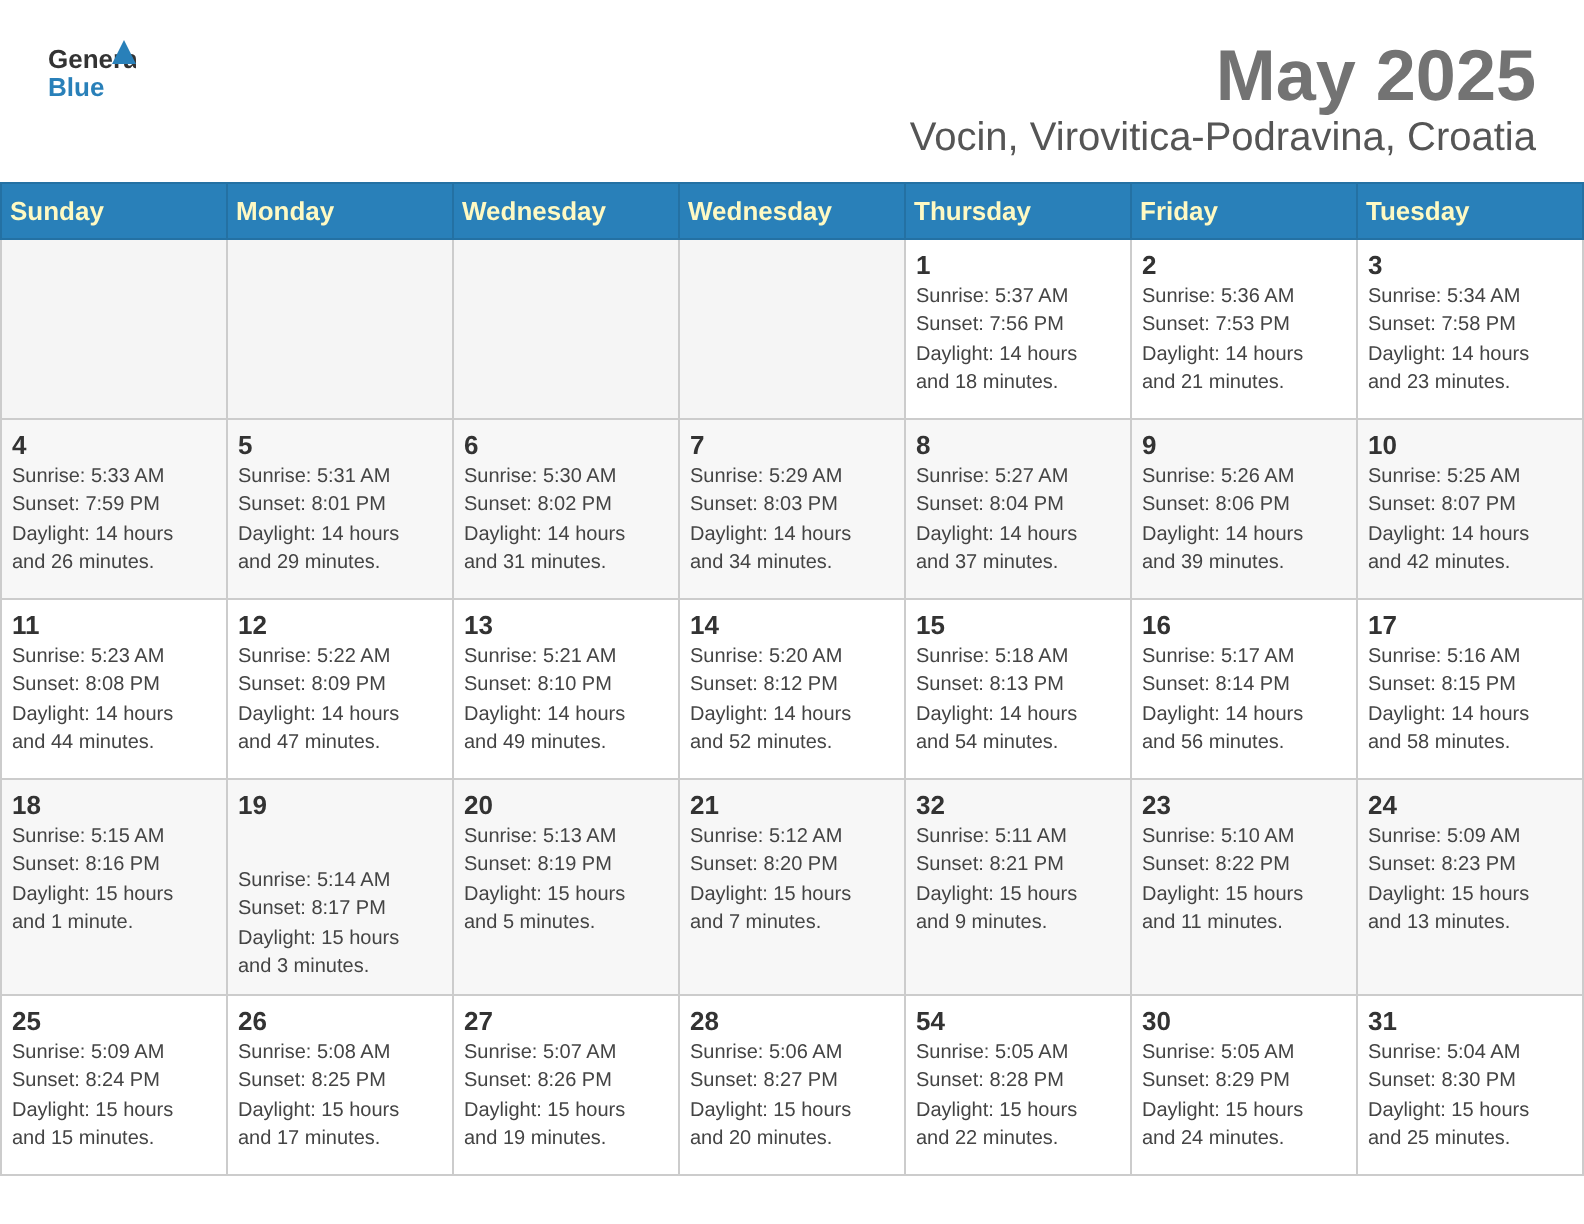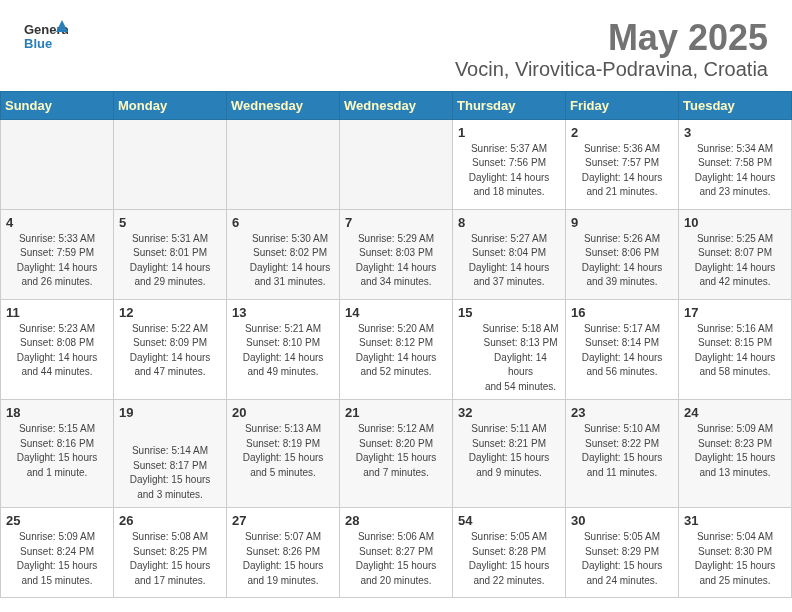--- a/index.html
+++ b/index.html
@@ -66,21 +66,20 @@
       font-size: 13px;
       font-weight: bold;
       color: #333;
       margin-bottom: 2px;
       display: block;
     }
     .day-info {
       font-size: 10px;
       color: #444;
       line-height: 1.45;
-      text-align: center;
     }
     .row-shaded td:not(.empty) {
       background: #f0f0f0;
     }
     .calendar tbody tr:nth-child(even) td:not(.empty) {
       background: #f7f7f7;
     }
   </style>
 </head>
 <body>
@@ -120,21 +119,21 @@
         <td>
           <span class="day-num">1</span>
           <div class="day-info" style="white-space: pre-line;">Sunrise: 5:37 AM
 Sunset: 7:56 PM
 Daylight: 14 hours
 and 18 minutes.</div>
         </td>
         <td>
           <span class="day-num">2</span>
           <div class="day-info" style="white-space: pre-line;">Sunrise: 5:36 AM
-Sunset: 7:57 PM
+Sunset: 7:53 PM
 Daylight: 14 hours
 and 21 minutes.</div>
         </td>
         <td>
           <span class="day-num">3</span>
           <div class="day-info" style="white-space: pre-line;">Sunrise: 5:34 AM
 Sunset: 7:58 PM
 Daylight: 14 hours
 and 23 minutes.</div>
         </td>
@@ -149,21 +148,21 @@
         </td>
         <td>
           <span class="day-num">5</span>
           <div class="day-info" style="white-space: pre-line;">Sunrise: 5:31 AM
 Sunset: 8:01 PM
 Daylight: 14 hours
 and 29 minutes.</div>
         </td>
         <td>
           <span class="day-num">6</span>
-          <div class="day-info" style="white-space: pre-line; margin-left: 14px;">Sunrise: 5:30 AM
+          <div class="day-info" style="white-space: pre-line;">Sunrise: 5:30 AM
 Sunset: 8:02 PM
 Daylight: 14 hours
 and 31 minutes.</div>
         </td>
         <td>
           <span class="day-num">7</span>
           <div class="day-info" style="white-space: pre-line;">Sunrise: 5:29 AM
 Sunset: 8:03 PM
 Daylight: 14 hours
 and 34 minutes.</div>
@@ -214,21 +213,21 @@
         </td>
         <td>
           <span class="day-num">14</span>
           <div class="day-info" style="white-space: pre-line;">Sunrise: 5:20 AM
 Sunset: 8:12 PM
 Daylight: 14 hours
 and 52 minutes.</div>
         </td>
         <td>
           <span class="day-num">15</span>
-          <div class="day-info" style="white-space: pre-line; margin-left: 23px;">Sunrise: 5:18 AM
+          <div class="day-info" style="white-space: pre-line;">Sunrise: 5:18 AM
 Sunset: 8:13 PM
 Daylight: 14 hours
 and 54 minutes.</div>
         </td>
         <td>
           <span class="day-num">16</span>
           <div class="day-info" style="white-space: pre-line;">Sunrise: 5:17 AM
 Sunset: 8:14 PM
 Daylight: 14 hours
 and 56 minutes.</div>

